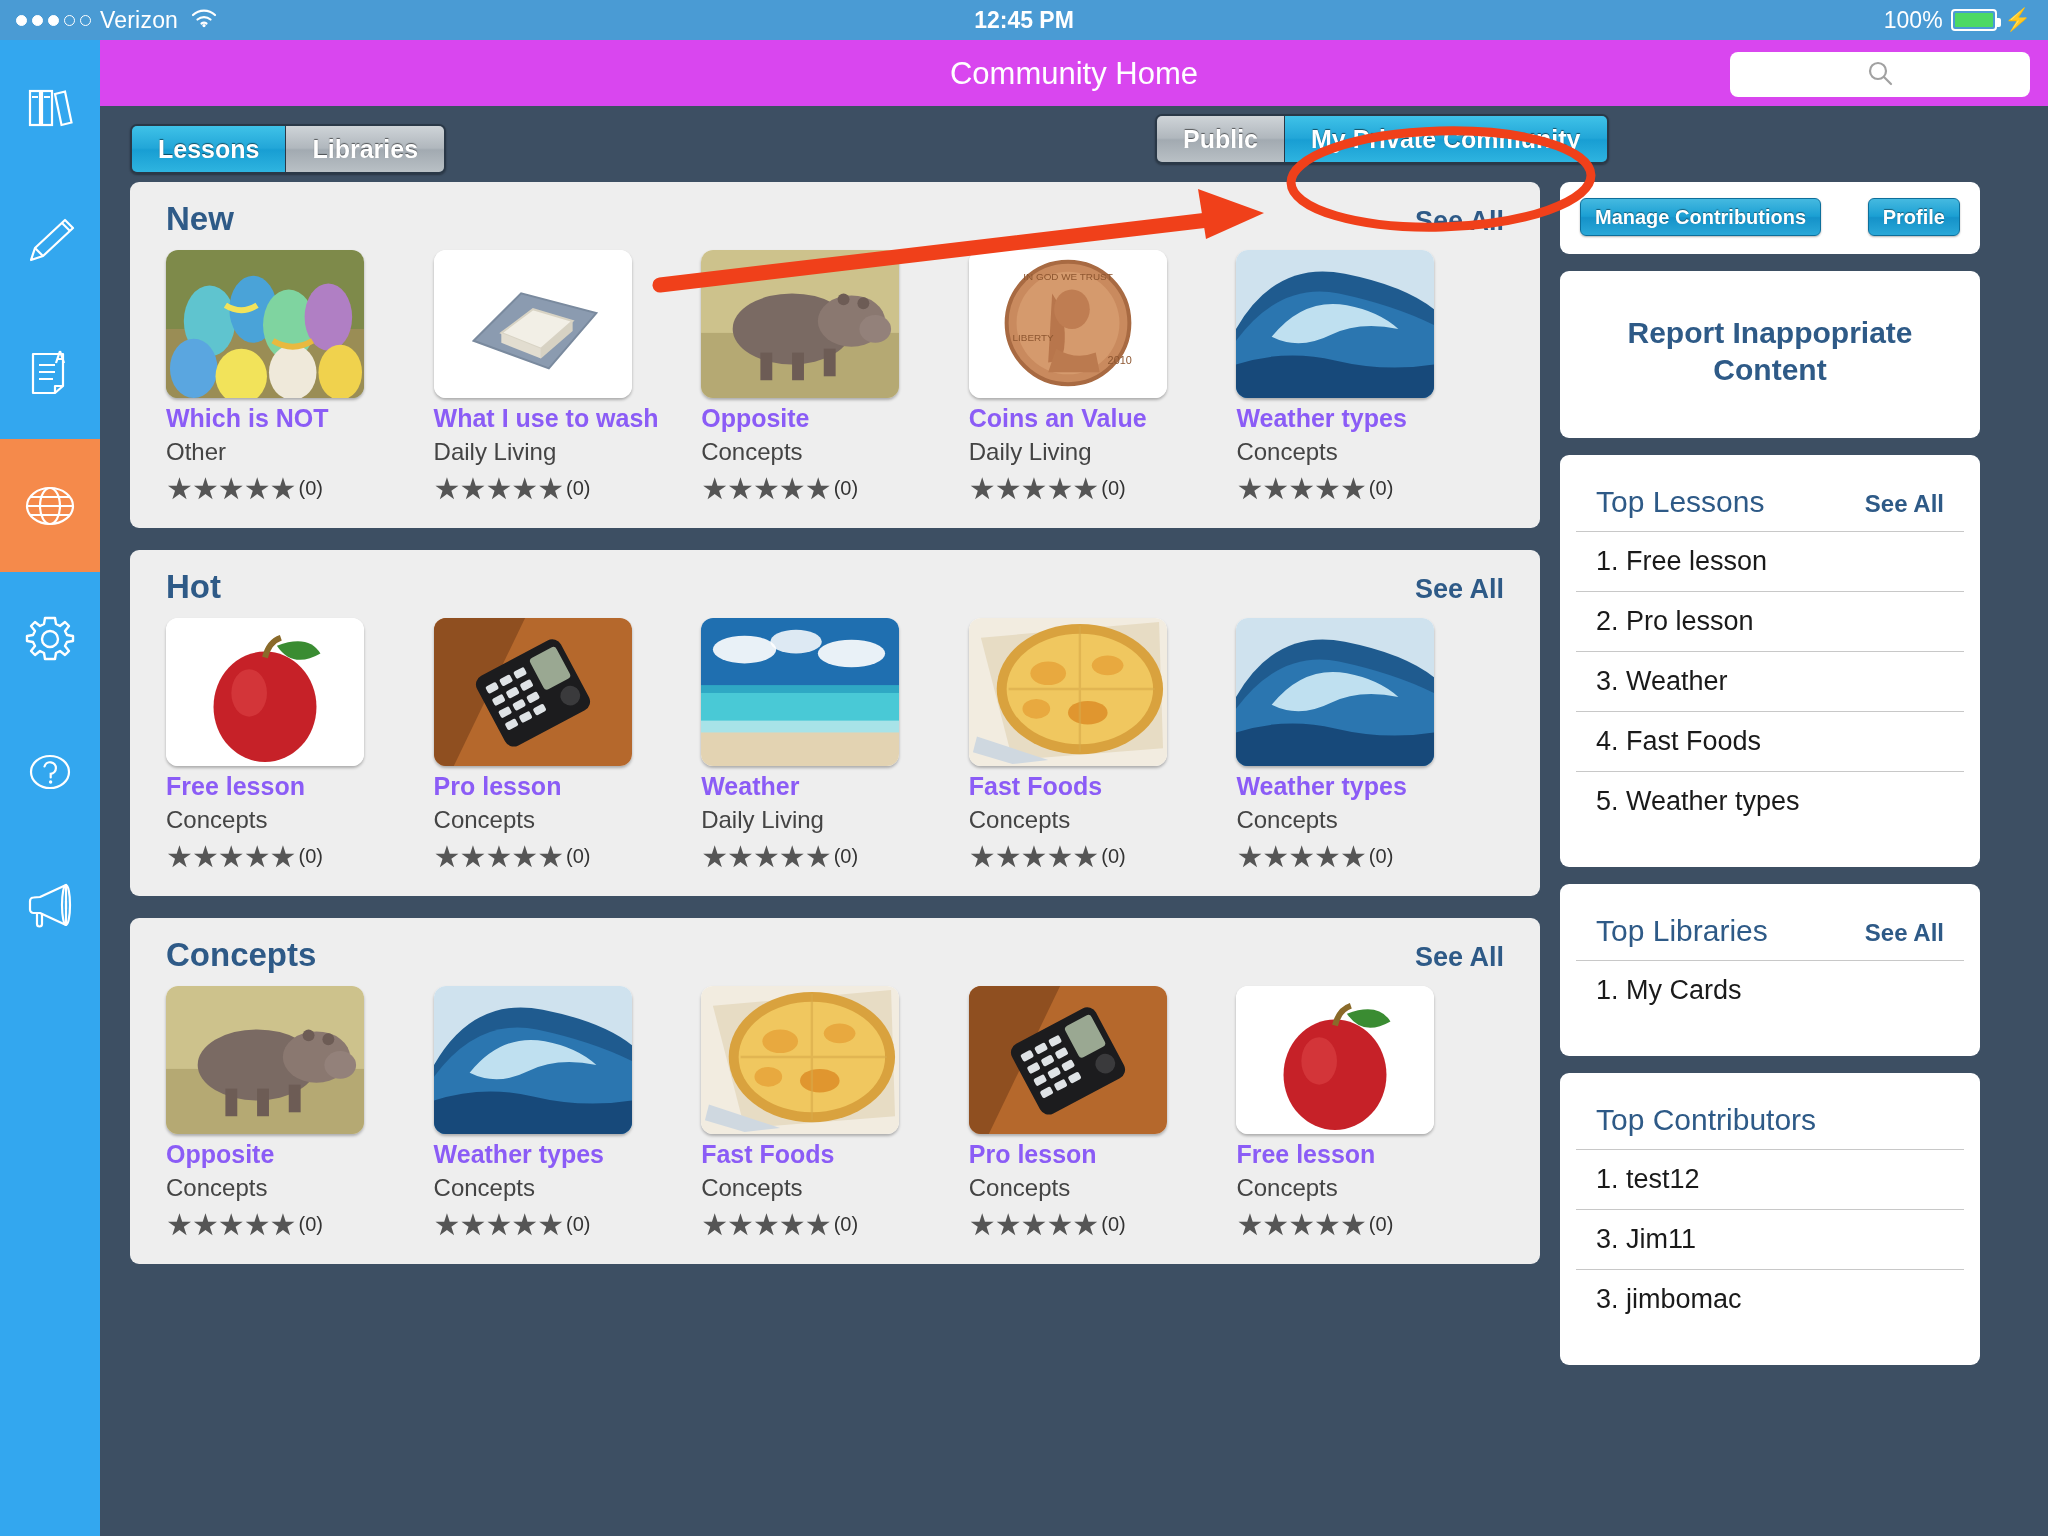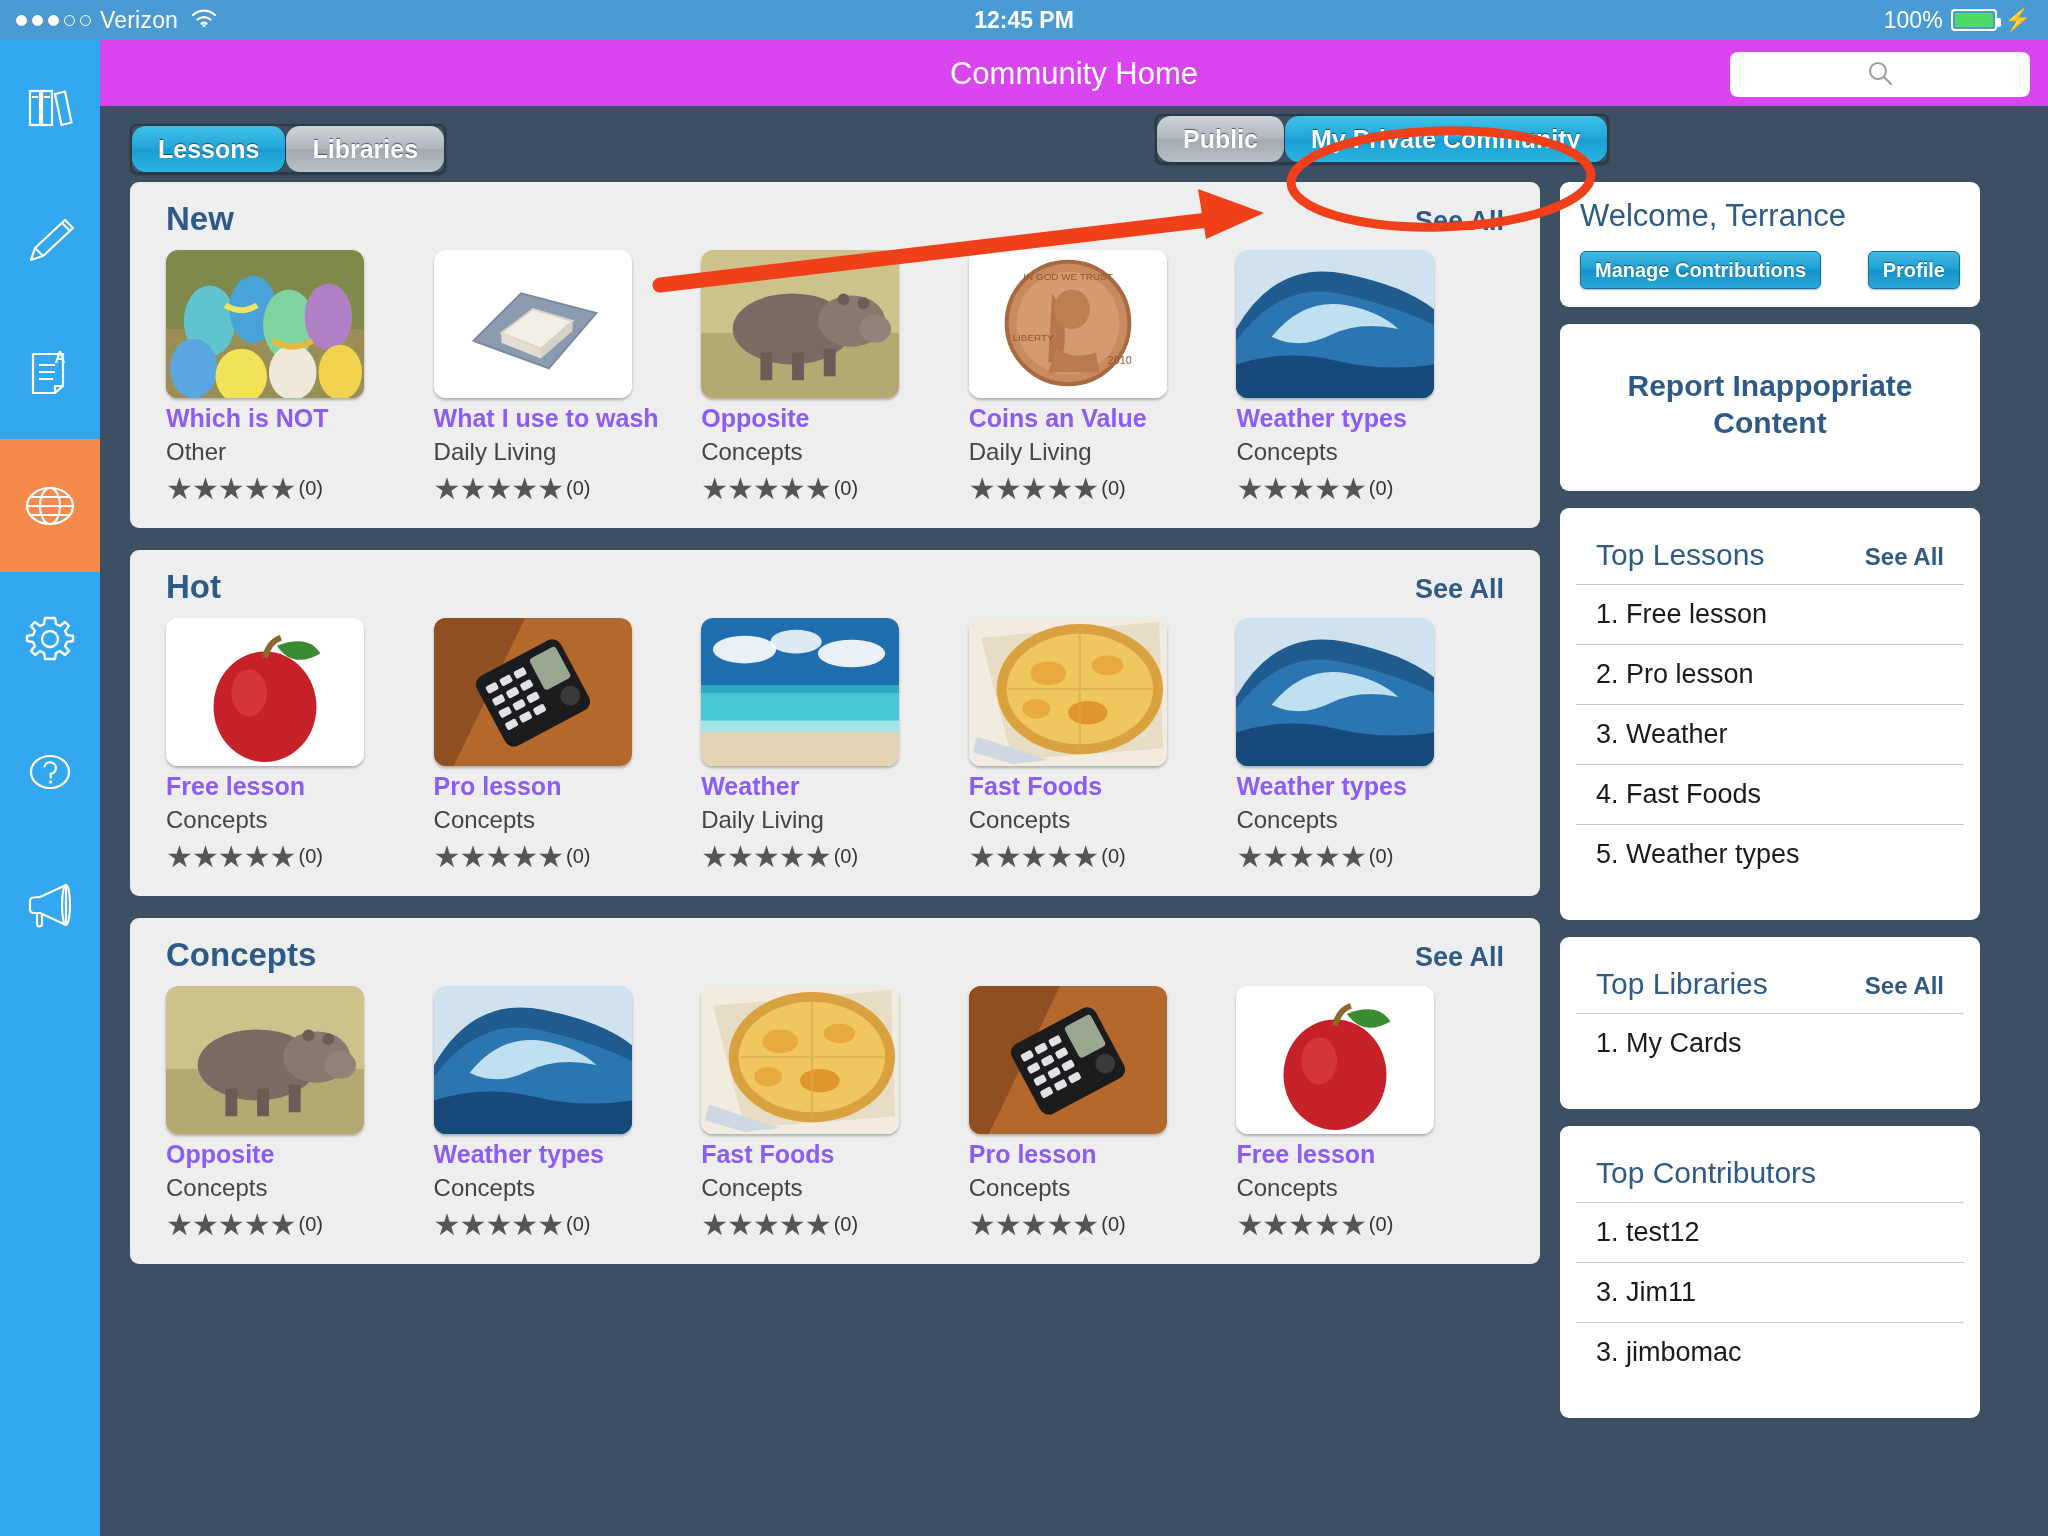--- a/index.html
+++ b/index.html
@@ -90,21 +90,20 @@
   }
   .seg-left { left: 30px; top: 18px; }
   .seg-right { left: 1055px; top: 8px; }
   .seg {
     height: 46px; padding: 0 26px;
     display: flex; align-items: center; justify-content: center;
     font-size: 25px; font-weight: bold; color: #fff;
     text-shadow: 0 -1px 1px rgba(0,0,0,.55);
     background: linear-gradient(to bottom,#cfd4d8 0%,#b0b7bd 48%,#a2aab1 52%,#b9c0c5 100%);
     border-right: 1px solid #2a3847;
-    border-radius: 14px;
   }
   .seg:last-child { border-right: none; }
   .seg.on {
     background: linear-gradient(to bottom,#3fc2e8 0%,#22a6d8 48%,#189ed3 52%,#2eb4e0 100%);
   }
 
   
   .main {
     position: absolute; top: 76px; left: 0;
     width: 1948px; height: 1354px;
@@ -661,21 +660,20 @@
           </div>
 
         </div>
       </div>
 
     </div>
 
     <div class="rail">
 
       <div class="panel panel-pad">
-        <div class="welcome-name">Welcome, Terrance</div>
         <div class="wbtns">
           <div class="pill">Manage Contributions</div>
           <div class="pill">Profile</div>
         </div>
       </div>
 
       <div class="panel">
         <div class="report">Report Inappopriate Content</div>
       </div>
 

